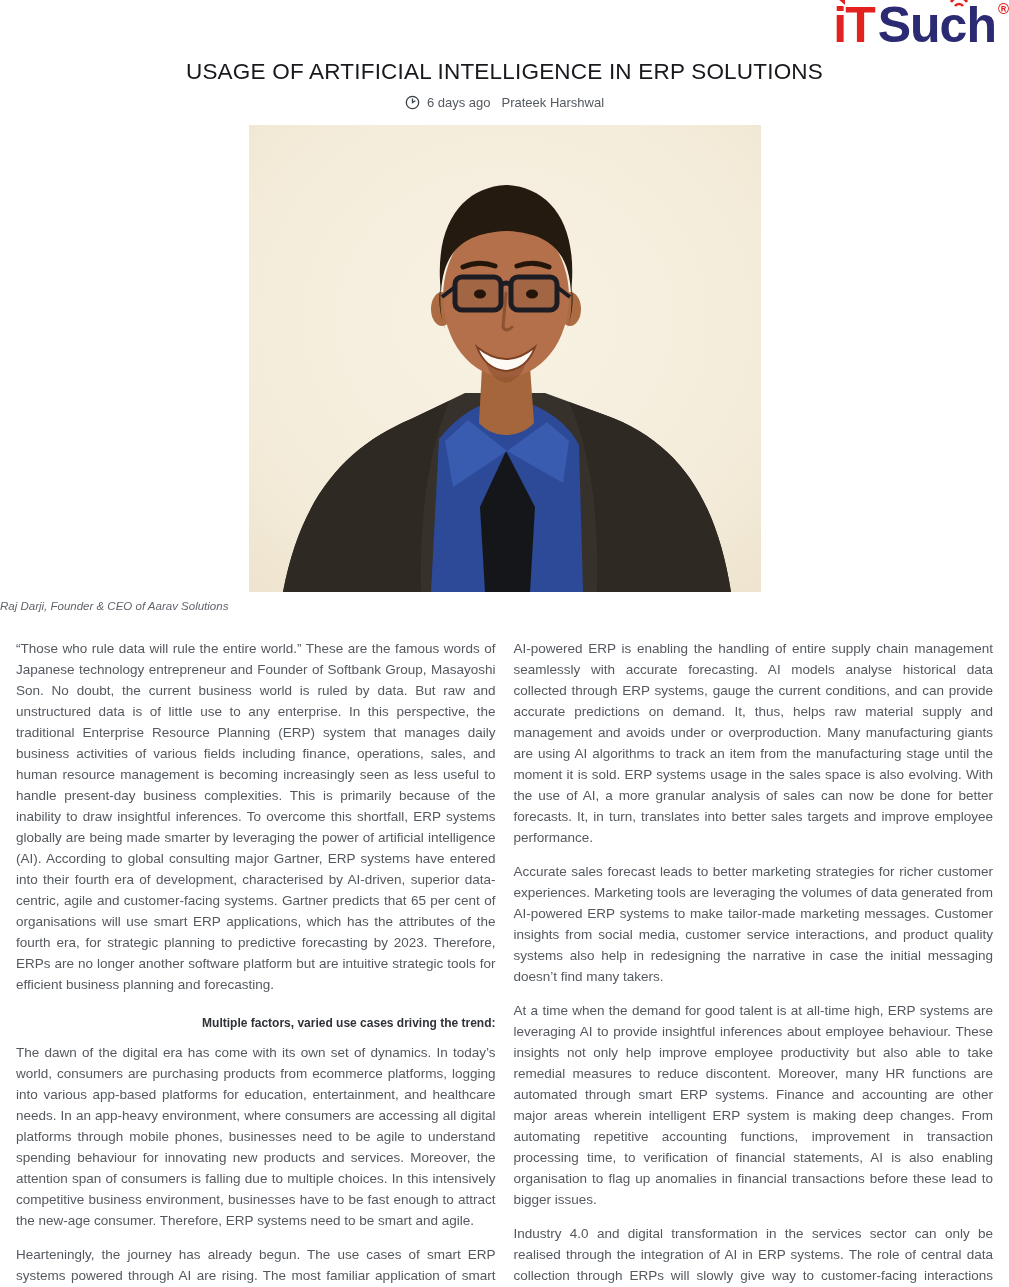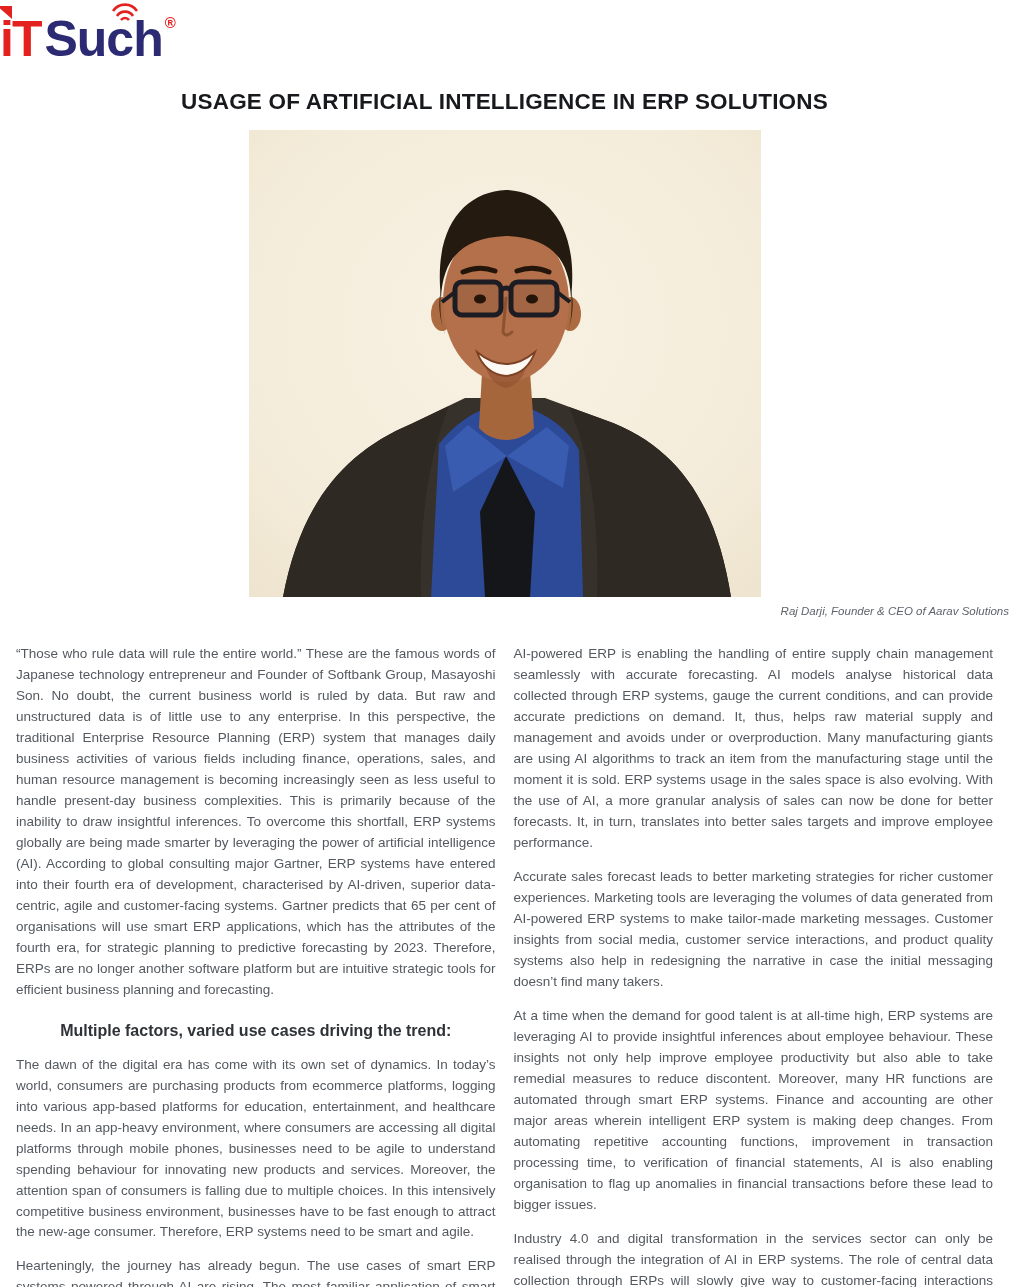--- a/index.html
+++ b/index.html
@@ -1,44 +1,44 @@
 <!DOCTYPE html>
 <html><head>
 <meta charset="utf-8">
 <style>
   html,body{margin:0;padding:0;background:#ffffff;}
   body{width:1009px;height:1287px;font-family:"Liberation Sans",sans-serif;color:#54595f;position:relative;overflow:hidden;}
 
   .page{width:1009px;}
 
   
-  .site-header{padding-top:14px;display:flex;justify-content:flex-start;}
+  .site-header{display:flex;justify-content:flex-end;}
   .logo{position:relative;display:inline-flex;align-items:baseline;line-height:1;cursor:pointer;}
   .logo .lg-it{font-size:50px;font-weight:bold;color:#e3211f;letter-spacing:-2px;position:relative;}
   .logo .lg-it .flag{position:absolute;left:-3px;top:-8px;width:0;height:0;border-top:13px solid #e3211f;border-left:15px solid transparent;}
   .logo .lg-voice{font-size:50px;font-weight:bold;color:#2b2a72;letter-spacing:-1px;position:relative;margin-left:4px;}
   .logo .arcs{position:absolute;left:54%;top:-14px;}
   .logo .reg{font-size:15px;color:#e3211f;font-weight:bold;position:relative;top:-28px;margin-left:2px;}
 
   
-  .article-title{margin:24px 16px 0;text-align:center;font-size:22.5px;font-weight:700;color:#17191d;letter-spacing:.2px;line-height:1.2;}
+  .article-title{margin:8px 16px 0;text-align:center;font-size:22.5px;font-weight:400;color:#17191d;letter-spacing:.2px;line-height:1.2;}
   .article-meta{margin-top:10px;display:flex;justify-content:center;align-items:center;gap:7px;font-size:13px;color:#54595f;}
   .article-meta .clock{display:inline-flex;}
   .article-meta .author{margin-left:4px;}
 
   
-  figure{margin:15px 0 0;text-align:right;}
+  figure{margin:15px 0 0;text-align:left;}
   .portrait{display:block;margin:0 auto;width:512px;height:467px;}
   figcaption{margin-top:8px;font-size:11.5px;font-style:italic;color:#5f646b;}
 
   
   .columns{display:flex;gap:18px;padding:0 16px;margin-top:27px;}
   .col{width:480px;font-size:13.5px;line-height:1.555;text-align:justify;color:#54595f;}
   .col p{margin:0 0 13px;}
-  .col h3{margin:18px 0 11px;font-size:16px;font-weight:bold;color:#2f3338;text-align:center;}
+  .col h3{margin:18px 0 11px;font-size:12px;font-weight:bold;color:#2f3338;text-align:right;}
 </style>
 </head>
 <body>
 
 <div class="page">
 
   <header class="site-header">
     <div class="logo">
       <span class="lg-it"><span class="flag"></span><span>iT</span></span>
       <span class="lg-voice">
@@ -48,20 +48,30 @@
           <path d="M9 16 A9.5 9.5 0 0 1 25 16" fill="none" stroke="#e3211f" stroke-width="2.6"></path>
           <path d="M5 11 A14.5 14.5 0 0 1 29 11" fill="none" stroke="#e3211f" stroke-width="2.6"></path>
         </svg>
       </span>
       <span class="reg">®</span>
     </div>
   </header>
 
   <h1 class="article-title">USAGE OF ARTIFICIAL INTELLIGENCE IN ERP SOLUTIONS</h1>
 
+  <div class="article-meta">
+    <span class="clock">
+      <svg width="15" height="15" viewBox="0 0 16 16">
+        <circle cx="8" cy="8" r="6.6" fill="none" stroke="#3a3f45" stroke-width="1.4"></circle>
+        <path d="M8 4.2 V8 L10.6 6.4" fill="none" stroke="#3a3f45" stroke-width="1.4" stroke-linecap="round"></path>
+      </svg>
+    </span>
+    <span>6 days ago</span>
+    <span class="author">Prateek Harshwal</span>
+  </div>
 
   <figure>
     <svg class="portrait" viewBox="0 0 512 467" preserveAspectRatio="none">
       <defs>
         <radialGradient id="bgGrad" cx="50%" cy="42%" r="75%">
           <stop offset="0%" stop-color="#f8f2e4"></stop>
           <stop offset="70%" stop-color="#f4ecda"></stop>
           <stop offset="100%" stop-color="#eee4cf"></stop>
         </radialGradient>
       </defs>

